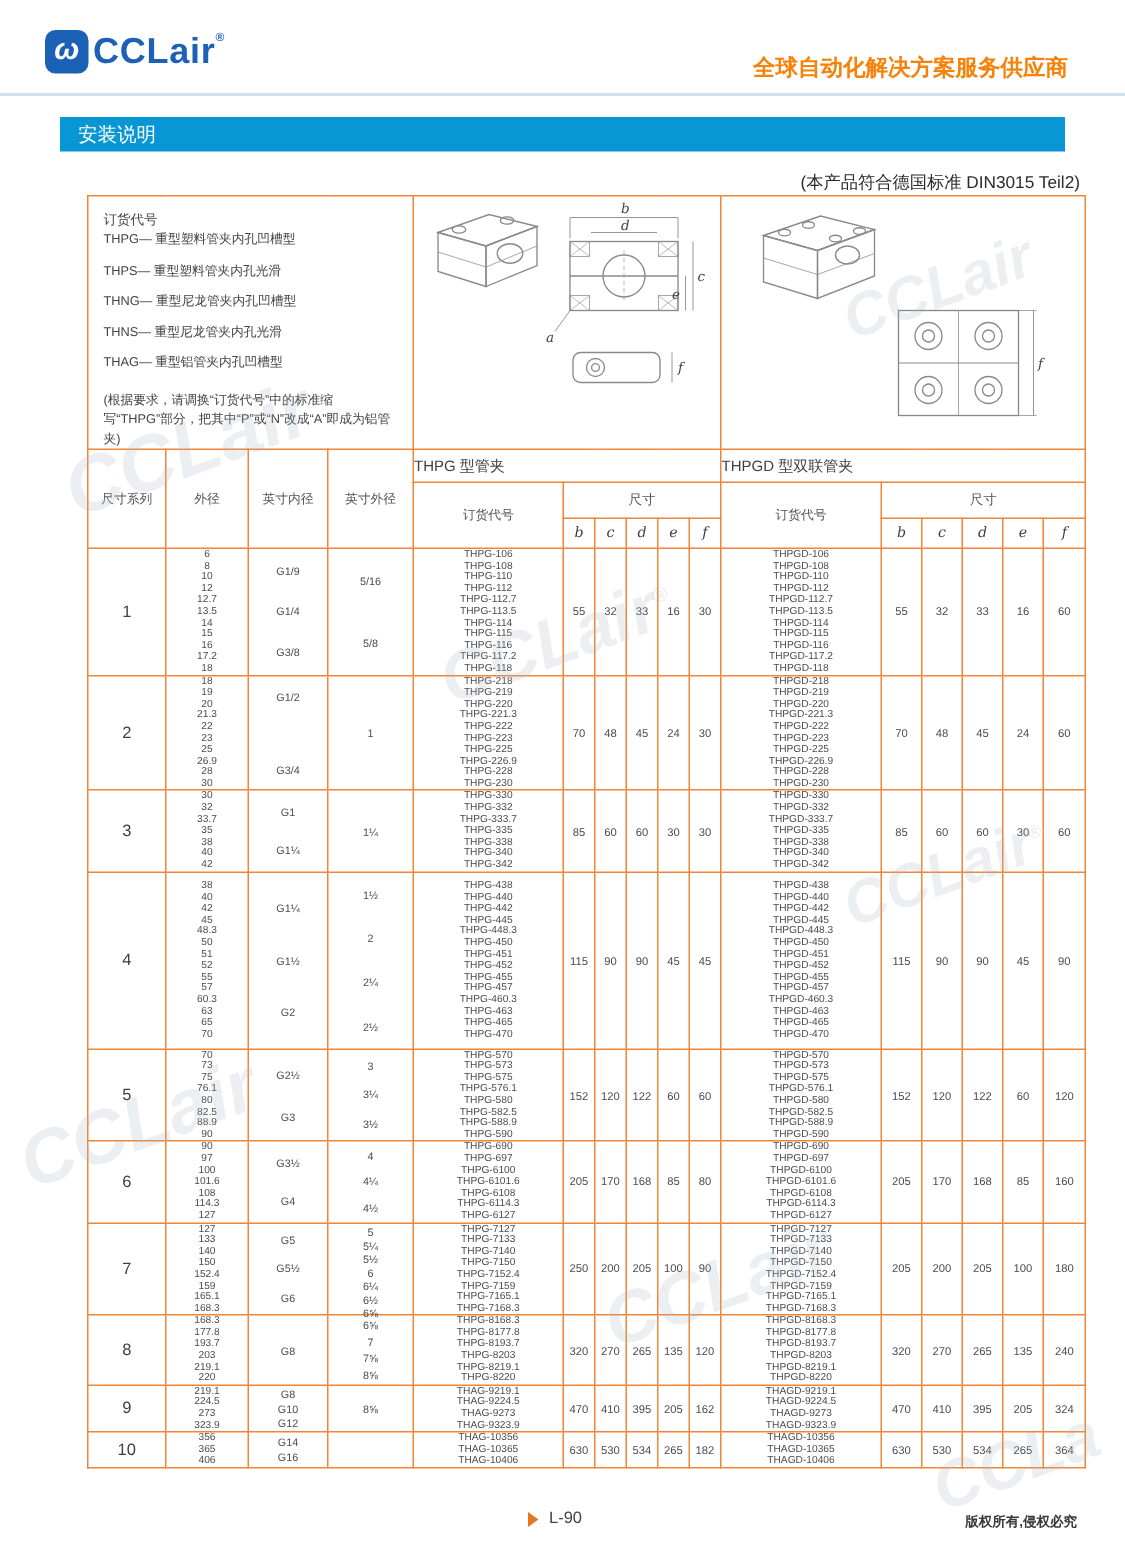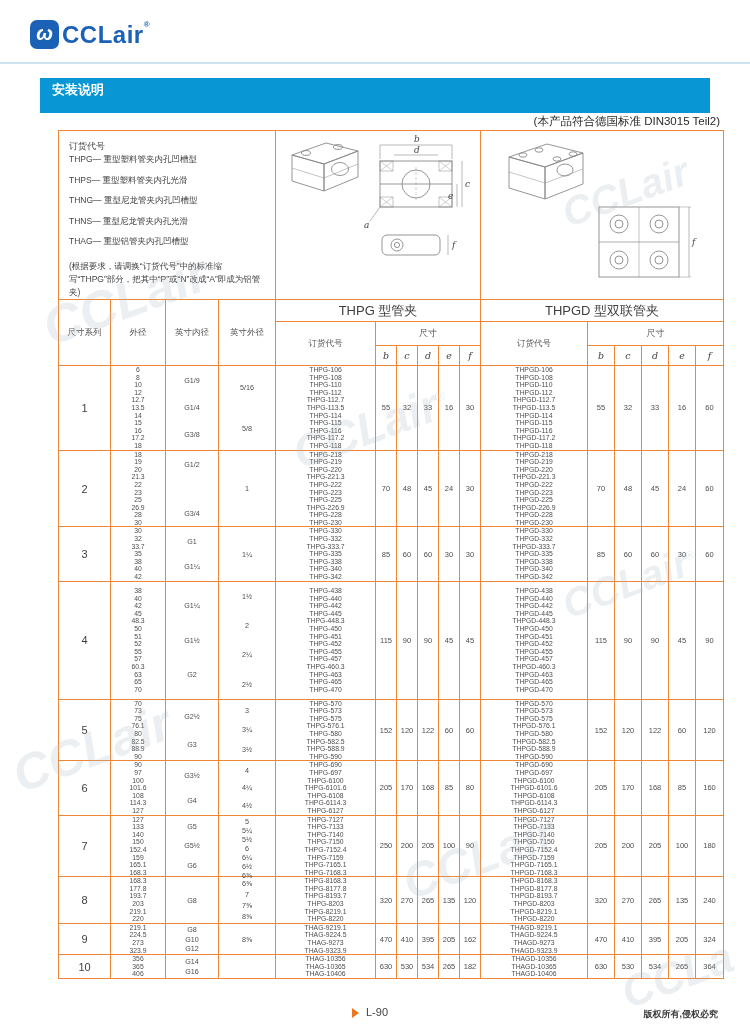--- a/index.html
+++ b/index.html
@@ -8,43 +8,43 @@
 
   
   .topbar{position:absolute;left:0;top:0;width:750px;height:62px;background:#fff;
           border-bottom:2px solid #cfe2f0;}
   .logo{position:absolute;left:30px;top:20px;display:flex;align-items:flex-start;}
   .logo-box{width:29px;height:29px;background:#1b61b5;border-radius:7px;color:#fff;
             font-size:20px;font-weight:bold;font-style:italic;text-align:center;line-height:27px;}
   .logo-word{color:#1b61b5;font-size:24px;font-weight:bold;letter-spacing:0.5px;margin-left:3px;line-height:29px;}
   .logo-reg{color:#1b61b5;font-size:8px;vertical-align:top;line-height:10px;}
   .slogan{position:absolute;right:38px;top:36px;color:#f7820a;font-size:15px;font-weight:bold;}
-  .section-bar{position:absolute;left:40px;top:78px;width:670px;height:35px;background:#0896d5;
-               color:#fff;font-size:13px;font-weight:bold;line-height:23px;padding-left:12px;box-sizing:border-box;}
+  .section-bar{position:absolute;left:40px;top:78px;width:670px;height:23px;background:#0896d5;
+               color:#fff;font-size:13px;font-weight:normal;line-height:23px;padding-left:12px;box-sizing:border-box;}
   .din-note{position:absolute;right:30px;top:114px;font-size:11.5px;color:#2a2a2a;font-weight:400;}
 
   
   .wm{position:absolute;color:rgba(165,180,195,0.22);font-weight:bold;font-style:italic;
       transform:rotate(-20deg);pointer-events:none;white-space:nowrap;z-index:5;}
 
   
   .main{position:absolute;left:58px;top:130px;z-index:2;}
   table.spec{border-collapse:collapse;table-layout:fixed;width:665px;}
   table.spec td{border:1px solid #ef8636;padding:0;box-sizing:border-box;}
   tr.top-row{height:160px;}
   td.top-cell{vertical-align:top;background:transparent;}
 
   .oc-wrap{padding:9px 8px 0 10px;}
   .oc-title{font-size:9px;color:#444;margin-bottom:1px;}
   .oc-line{font-size:8.5px;color:#444;margin-bottom:8.5px;}
   .oc-line:first-of-type{margin-bottom:10px;}
   .oc-note{font-size:8.5px;color:#444;line-height:13px;margin-top:12px;}
 
   .h-left{font-size:8.5px;color:#555;text-align:center;vertical-align:middle;}
-  .h-title{font-size:13px;color:#3f3f3f;text-align:center;height:22px;vertical-align:middle;}
+  .h-title{font-size:10px;color:#3f3f3f;text-align:left;height:22px;vertical-align:middle;}
   .h-code{font-size:8.5px;color:#555;text-align:center;vertical-align:middle;}
   .h-dim{font-size:9px;color:#555;text-align:center;height:24px;vertical-align:middle;}
   .h-letter{font-size:9.5px;font-family:"DejaVu Serif","Liberation Serif",serif;font-style:italic;
             color:#3f3f3f;text-align:center;height:20px;vertical-align:middle;}
 
   .c-no{font-size:11px;color:#3f3f3f;text-align:center;vertical-align:middle;}
   .c-od,.c-code{font-size:6.8px;line-height:7.6px;color:#4d4d4d;text-align:center;
                 vertical-align:middle;padding:2px 0;}
   .c-iid,.c-iod{font-size:7.2px;color:#4d4d4d;text-align:center;vertical-align:middle;}
   .stack.spread{display:flex;flex-direction:column;justify-content:space-around;align-items:center;}
@@ -60,20 +60,21 @@
   .footer-copy{position:absolute;right:32px;top:1008px;font-size:9px;font-weight:bold;color:#3a3a3a;}
 </style>
 </head>
 <body>
 
 <div class="topbar">
   <div class="logo">
     <div class="logo-box">ω</div>
     <div class="logo-word"><span>CCLair</span><sup class="logo-reg">®</sup></div>
   </div>
+  <div class="slogan">全球自动化解决方案服务供应商</div>
 </div>
 
 <div class="section-bar">
   <span>安装说明</span>
 </div>
 
 <div class="din-note">(本产品符合德国标准 DIN3015 Teil2)</div>
 
 <div class="wm" style="left:40px;top:270px;font-size:52px;">CCLair</div>
 <div class="wm" style="left:290px;top:400px;font-size:46px;">CCLair<sup style="font-size:14px;">®</sup></div>

